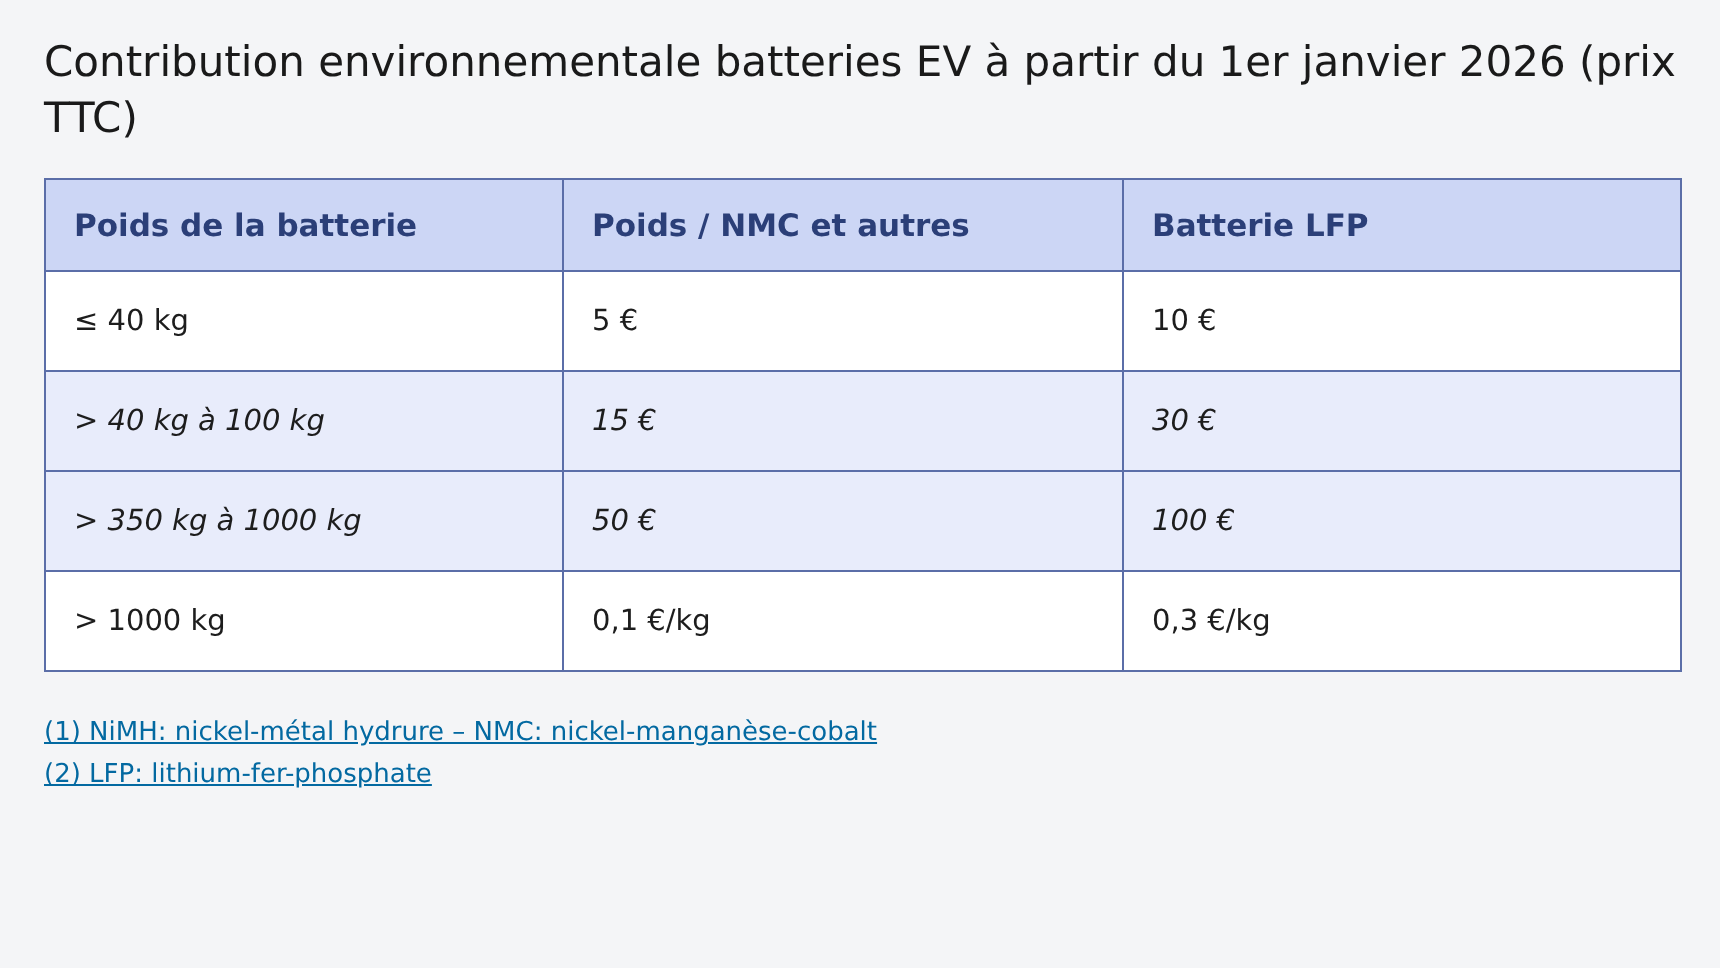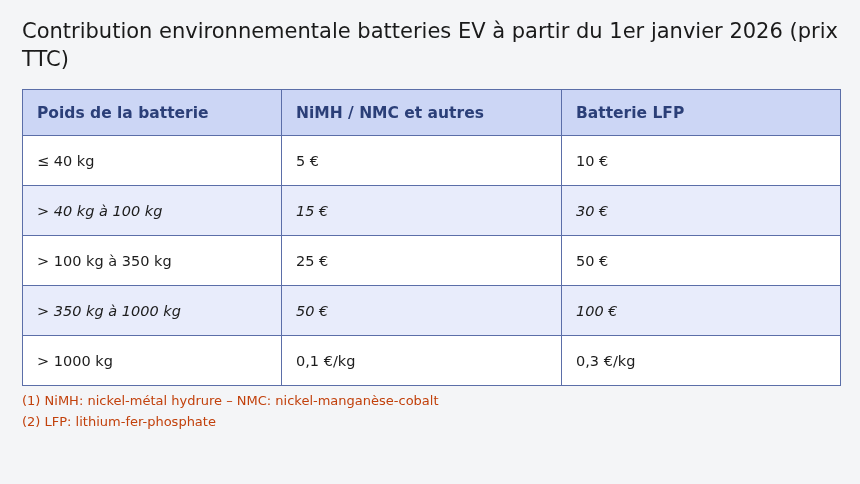--- a/index.html
+++ b/index.html
@@ -57,62 +57,58 @@
     background: #ffffff;
   }
   table.fee-table tbody tr.even td {
     background: #e8ecfb;
     font-style: italic;
   }
   .col-weight { width: 259px; }
   .col-a { width: 280px; }
   .col-b { width: 279px; }
   .footnotes {
-    margin-top: 4px;
+    margin-top: 20px;
     font-size: 13px;
-    color: #c2410c;
+    color: #0369a1;
     line-height: 1.62;
+    text-decoration: underline;
   }
   .footnote { white-space: pre; }
 </style>
 </head>
 <body>
 
 <div class="page">
 
   <h1 class="title">Contribution environnementale batteries EV à partir du 1er janvier 2026 (prix TTC)</h1>
 
   <table class="fee-table">
     <colgroup>
       <col class="col-weight">
       <col class="col-a">
       <col class="col-b">
     </colgroup>
     <thead>
       <tr>
         <th>Poids de la batterie</th>
-        <th>NiMH / NMC et autres</th>
+        <th>Poids / NMC et autres</th>
         <th>Batterie LFP</th>
       </tr>
     </thead>
     <tbody>
       <tr class="odd">
         <td>≤ 40 kg</td>
         <td>5 €</td>
         <td>10 €</td>
       </tr>
       <tr class="even">
         <td>&gt; 40 kg à 100 kg</td>
         <td>15 €</td>
         <td>30 €</td>
-      </tr>
-      <tr class="odd">
-        <td>&gt; 100 kg à 350 kg</td>
-        <td>25 €</td>
-        <td>50 €</td>
       </tr>
       <tr class="even">
         <td>&gt; 350 kg à 1000 kg</td>
         <td>50 €</td>
         <td>100 €</td>
       </tr>
       <tr class="odd">
         <td>&gt; 1000 kg</td>
         <td>0,1 €/kg</td>
         <td>0,3 €/kg</td>

